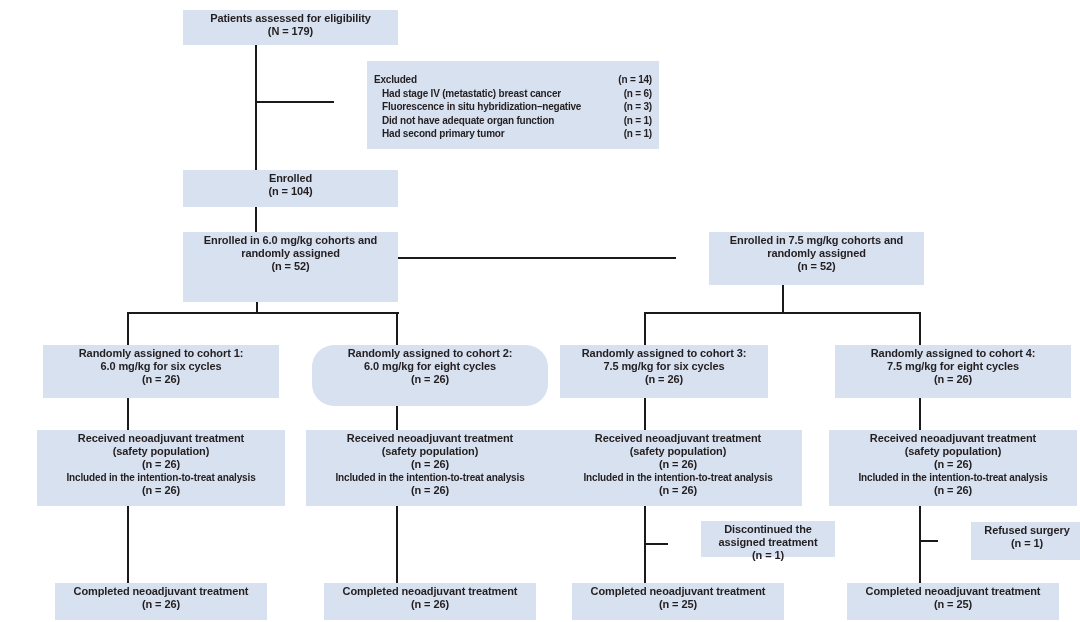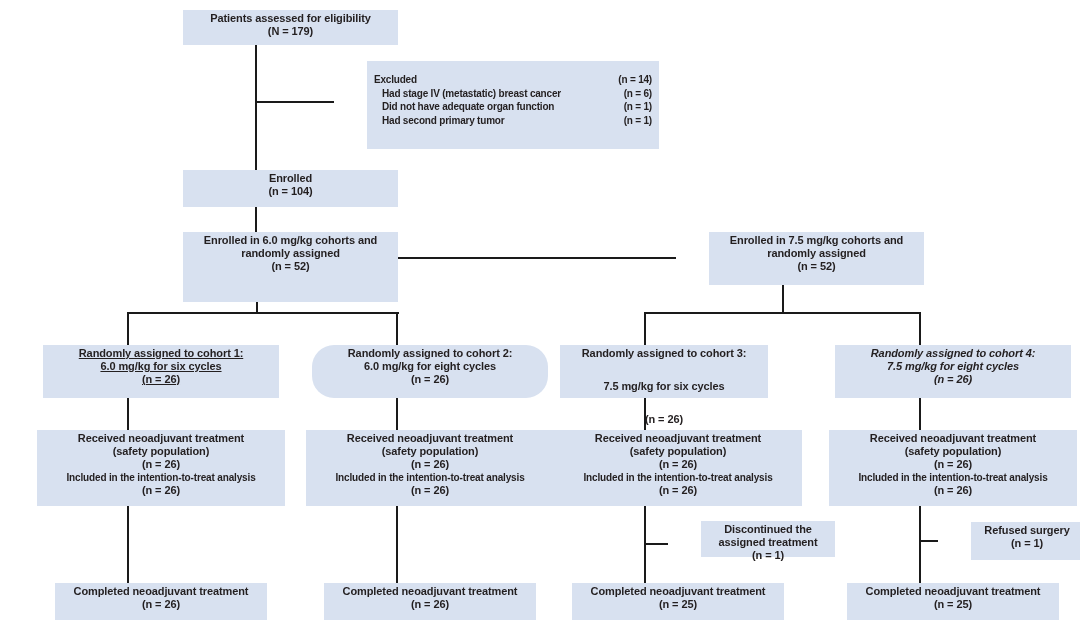--- a/index.html
+++ b/index.html
@@ -36,24 +36,24 @@
   .xrow .xlabel{white-space:nowrap;}
   .xrow .xcount{white-space:nowrap;}
   .xrow.sub .xlabel{padding-left:8px;}
   .cl{position:absolute;background:var(--line);}
   
   #b-elig{left:150px;top:10px;width:215px;height:35px;}
   #b-excl{left:334px;top:61px;width:292px;height:88px;}
   #b-enr {left:150px;top:170px;width:215px;height:37px;}
   #b-a60 {left:150px;top:232px;width:215px;height:70px;}
   #b-a75 {left:676px;top:232px;width:215px;height:53px;}
-  #b-c1{left:10px; top:345px;width:236px;height:53px;text-decoration:underline;}
-  #b-c2{left:279px;top:345px;width:236px;height:53px;border-radius:22px;}
-  #b-c3{left:527px;top:345px;width:208px;height:53px;gap:20px;}
-  #b-c4{left:802px;top:345px;width:236px;height:53px;font-style:italic;}
+  #b-c1{left:10px; top:345px;width:236px;height:53px;}
+  #b-c2{left:279px;top:345px;width:236px;height:61px;border-radius:22px;}
+  #b-c3{left:527px;top:345px;width:208px;height:53px;}
+  #b-c4{left:802px;top:345px;width:236px;height:53px;}
   #b-r1{left:4px;  top:430px;width:248px;height:76px;}
   #b-r2{left:273px;top:430px;width:248px;height:76px;}
   #b-r3{left:521px;top:430px;width:248px;height:76px;}
   #b-r4{left:796px;top:430px;width:248px;height:76px;}
   #b-disc{left:668px;top:521px;width:134px;height:36px;}
   #b-ref {left:938px;top:522px;width:112px;height:38px;}
   #b-f1{left:22px; top:583px;width:212px;height:37px;}
   #b-f2{left:291px;top:583px;width:212px;height:37px;}
   #b-f3{left:539px;top:583px;width:212px;height:37px;}
   #b-f4{left:814px;top:583px;width:212px;height:37px;}
@@ -117,20 +117,24 @@
   <div class="box listbox" id="b-excl">
     <div class="xrow">
       <span class="xlabel">Excluded</span>
       <span class="xcount">(n = 14)</span>
     </div>
     <div class="xrow sub">
       <span class="xlabel">Had stage IV (metastatic) breast cancer</span>
       <span class="xcount">(n = 6)</span>
     </div>
     <div class="xrow sub">
+      <span class="xlabel">Fluorescence in situ hybridization–negative</span>
+      <span class="xcount">(n = 3)</span>
+    </div>
+    <div class="xrow sub">
       <span class="xlabel">Did not have adequate organ function</span>
       <span class="xcount">(n = 1)</span>
     </div>
     <div class="xrow sub">
       <span class="xlabel">Had second primary tumor</span>
       <span class="xcount">(n = 1)</span>
     </div>
   </div>
 
   <div class="box" id="b-enr">

